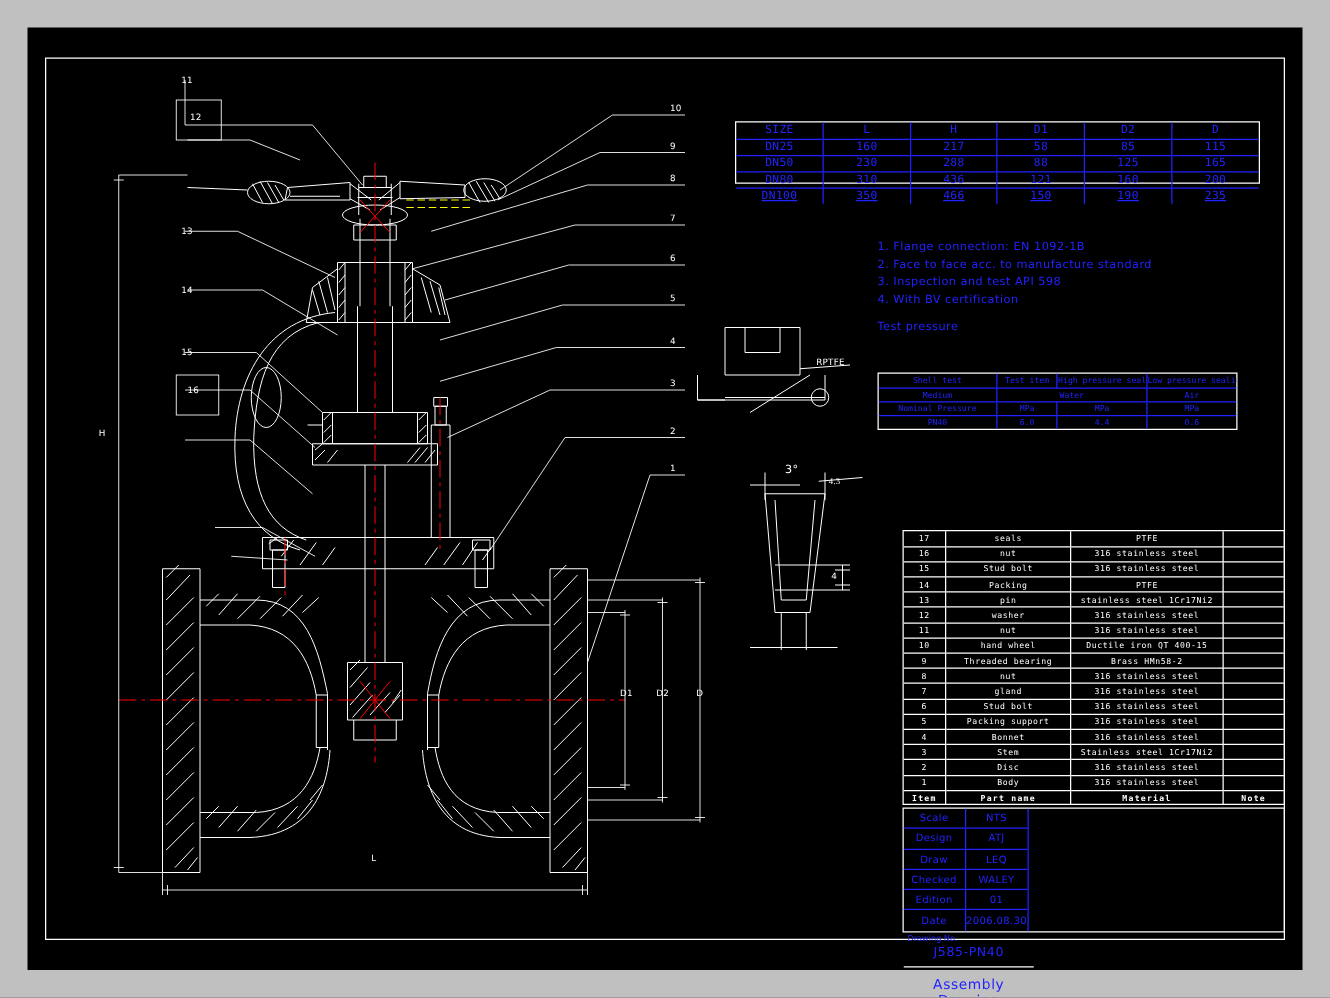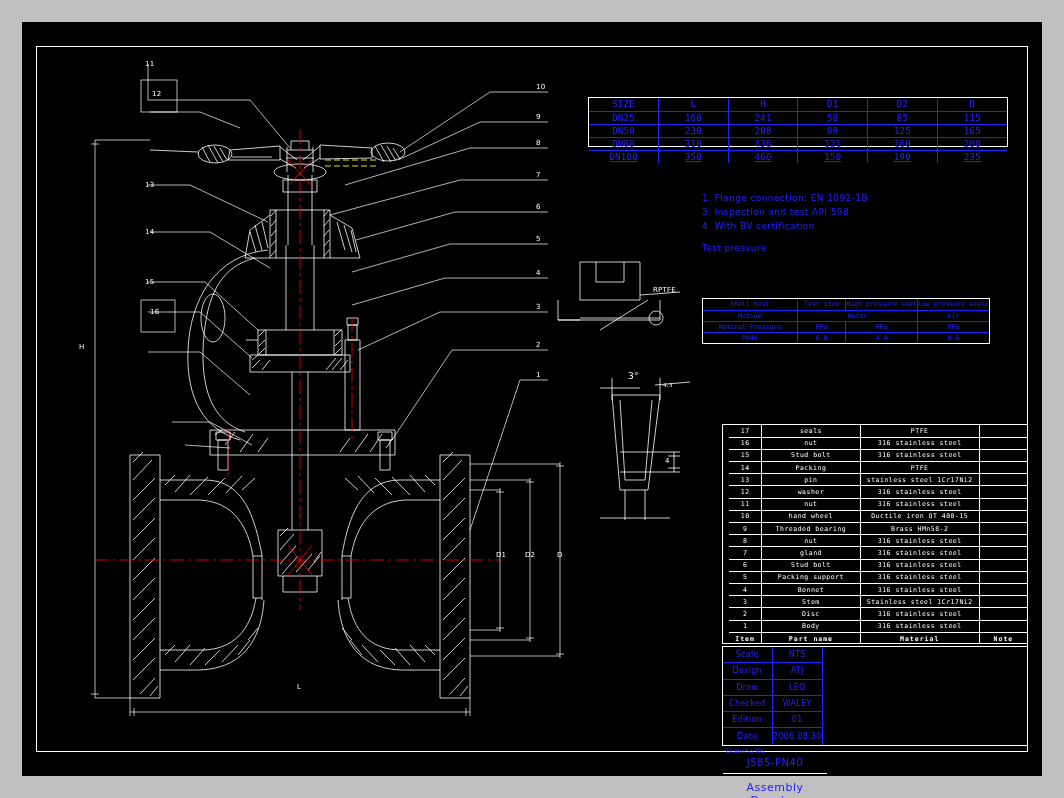--- a/index.html
+++ b/index.html
@@ -110,21 +110,20 @@
   #tp-table td:first-child { border-left: none; }
   #tp-table td:last-child { border-right: none; }
   #tp-table tr:last-child td { border-bottom: none; }
 
   
   #bom-wrap {
     position: absolute;
     left: 722px; top: 424px;
     width: 306px; height: 220px;
     border: 1px solid #ffffff;
-    padding-left: 6px;
   }
   #bom {
     width: 100%; height: 100%;
     color: #ffffff;
     font-size: 6.5px;
   }
   #bom td {
     border: 1px solid #ffffff;
     height: 12.2px;
     letter-spacing: 0.5px;
@@ -468,21 +467,21 @@
             <td>SIZE</td>
             <td>L</td>
             <td>H</td>
             <td>D1</td>
             <td>D2</td>
             <td>D</td>
           </tr>
           <tr>
             <td>DN25</td>
             <td>160</td>
-            <td>241</td>
+            <td>217</td>
             <td>58</td>
             <td>85</td>
             <td>115</td>
           </tr>
           <tr>
             <td>DN50</td>
             <td>230</td>
             <td>288</td>
             <td>88</td>
             <td>125</td>
@@ -504,20 +503,21 @@
             <td>190</td>
             <td>235</td>
           </tr>
         </tbody>
     </table>
   </div>
 
   <div id="notes">
     <div id="notes-lines">
         <div class="note-line">1. Flange connection: EN 1092-1B</div>
+        <div class="note-line">2. Face to face acc. to manufacture standard</div>
         <div class="note-line">3. Inspection and test  API 598</div>
         <div class="note-line">4. With BV certification</div>
       </div>
     <div class="tp-label">Test pressure</div>
   </div>
 
   <div id="tp-table-wrap">
     <table id="tp-table" class="cad">
       <tbody>
           <tr>

